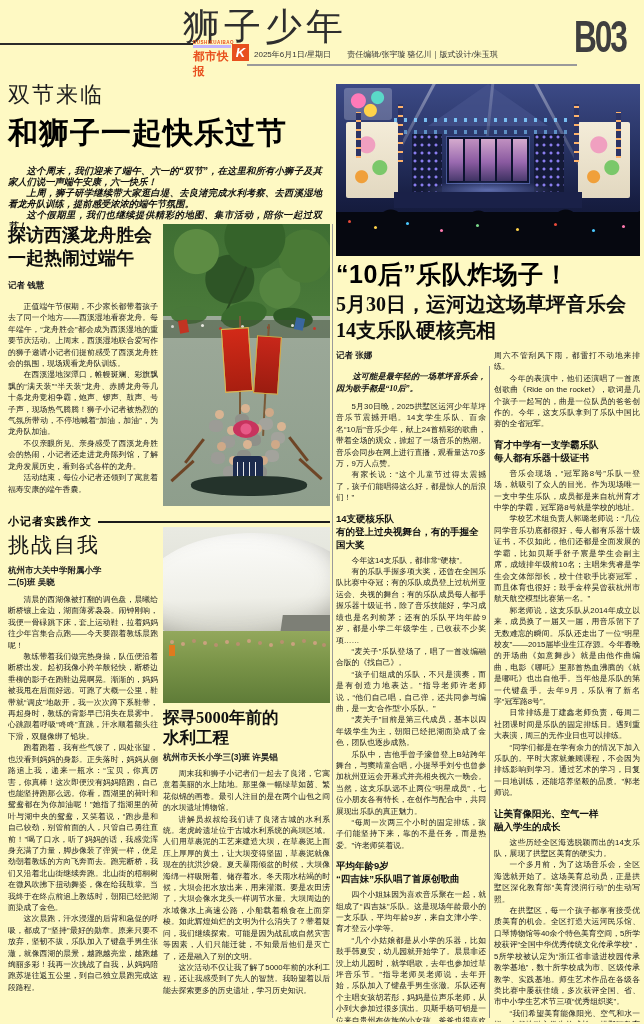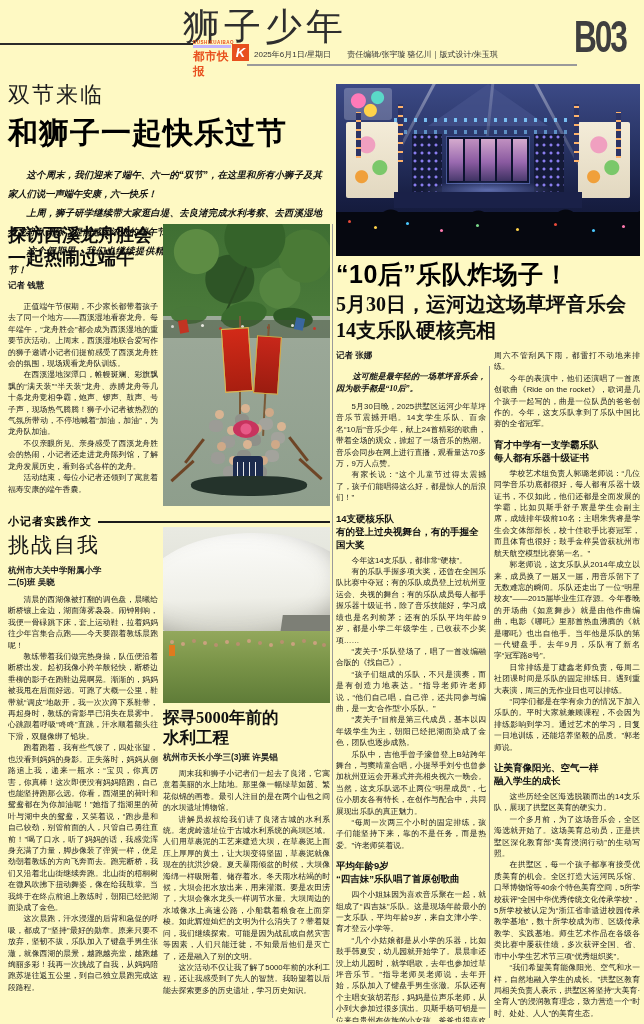--- a/index.html
+++ b/index.html
@@ -27,21 +27,21 @@
   .bt{font-size:7.8px;line-height:11.4px;text-align:justify;text-indent:2em;margin:0;color:#1a1a1a;}
   .bt.noindent{text-indent:0;}
   .byline{font-size:8.5px;font-weight:bold;color:#222;margin:0 0 9px;}
   .crosshead{font-size:9.5px;line-height:13px;font-weight:bold;color:#111;margin:8px 0 4px;text-indent:0;}
 
   
   .lead-wrap{position:absolute;left:8px;top:80px;width:314px;}
   .kicker{font-size:22px;font-weight:400;letter-spacing:2px;color:#1c1c1c;margin:0 0 3px;}
   .main-headline{font-size:30px;font-weight:800;letter-spacing:1px;color:#000;margin:0 0 12px;}
   .lead-para{font-family:"Liberation Serif",serif;font-style:italic;font-weight:bold;
-             font-size:9.3px;line-height:19px;text-align:justify;text-indent:2em;margin:0;color:#111;}
+             font-size:9.3px;line-height:11px;text-align:justify;text-indent:2em;margin:0;color:#111;}
 
   
   .db-wrap{position:absolute;left:8px;top:224px;width:150px;}
   .db-headline{font-family:"Liberation Serif",serif;font-size:18px;line-height:23px;font-weight:bold;
                margin:0 0 10px;color:#0d0d0d;}
   .section-row{position:absolute;left:8px;top:514px;width:322px;display:flex;align-items:center;}
   .section-label{font-size:11px;font-weight:bold;letter-spacing:1px;color:#000;white-space:nowrap;}
   .section-line{flex:1;height:2px;background:#1c1c1c;margin-left:6px;}
 
   
@@ -357,20 +357,21 @@
 
   <div class="vrule2"></div>
 
   <div class="c-col2">
     <p class="bt noindent">周六不管刮风下雨，都雷打不动地来排练。</p>
     <p class="bt">今年的表演中，他们还演唱了一首原创歌曲《Ride on the rocket》，歌词是几个孩子一起写的，曲是一位队员的爸爸创作的。今年，这支乐队拿到了乐队中国比赛的全省冠军。</p>
     <p class="crosshead">
       <span>育才中学有一支学霸乐队</span><br>
       <span>每人都有乐器十级证书</span>
     </p>
+    <p class="bt">音乐会现场，“冠军路8号”乐队一登场，就吸引了众人的目光。作为现场唯一一支中学生乐队，成员都是来自杭州育才中学的学霸，冠军路8号就是学校的地址。</p>
     <p class="bt">学校艺术组负责人郭璐老师说：“几位同学音乐功底都很好，每人都有乐器十级证书，不仅如此，他们还都是全面发展的学霸，比如贝斯手舒子宸是学生会副主席，成绩排年级前10名；主唱朱隽睿是学生会文体部部长，校十佳歌手比赛冠军，而且体育也很好；鼓手金梓昊曾获杭州市航天航空模型比赛第一名。”</p>
     <p class="bt">郭老师说，这支乐队从2014年成立以来，成员换了一届又一届，用音乐留下了无数难忘的瞬间。乐队还走出了一位“明星校友”——2015届毕业生江存源。今年春晚的开场曲《如意舞步》就是由他作曲编曲，电影《哪吒》里那首热血沸腾的《就是哪吒》也出自他手。当年他是乐队的第一代键盘手。去年9月，乐队有了新名字“冠军路8号”。</p>
     <p class="bt">日常排练是丁建鑫老师负责，每周二社团课时间是乐队的固定排练日。遇到重大表演，周三的无作业日也可以排练。</p>
     <p class="bt">“同学们都是在学有余力的情况下加入乐队的。平时大家就兼顾课程，不会因为排练影响到学习。通过艺术的学习，日复一日地训练，还能培养坚毅的品质。”郭老师说。</p>
     <p class="crosshead">
       <span>让美育像阳光、空气一样</span><br>
       <span>融入学生的成长</span>
     </p>
     <p class="bt">这些历经全区海选脱颖而出的14支乐队，展现了拱墅区美育的硬实力。</p>
     <p class="bt">一个多月前，为了这场音乐会，全区海选就开始了。这场美育总动员，正是拱墅区深化教育部“美育浸润行动”的生动写照。</p>

